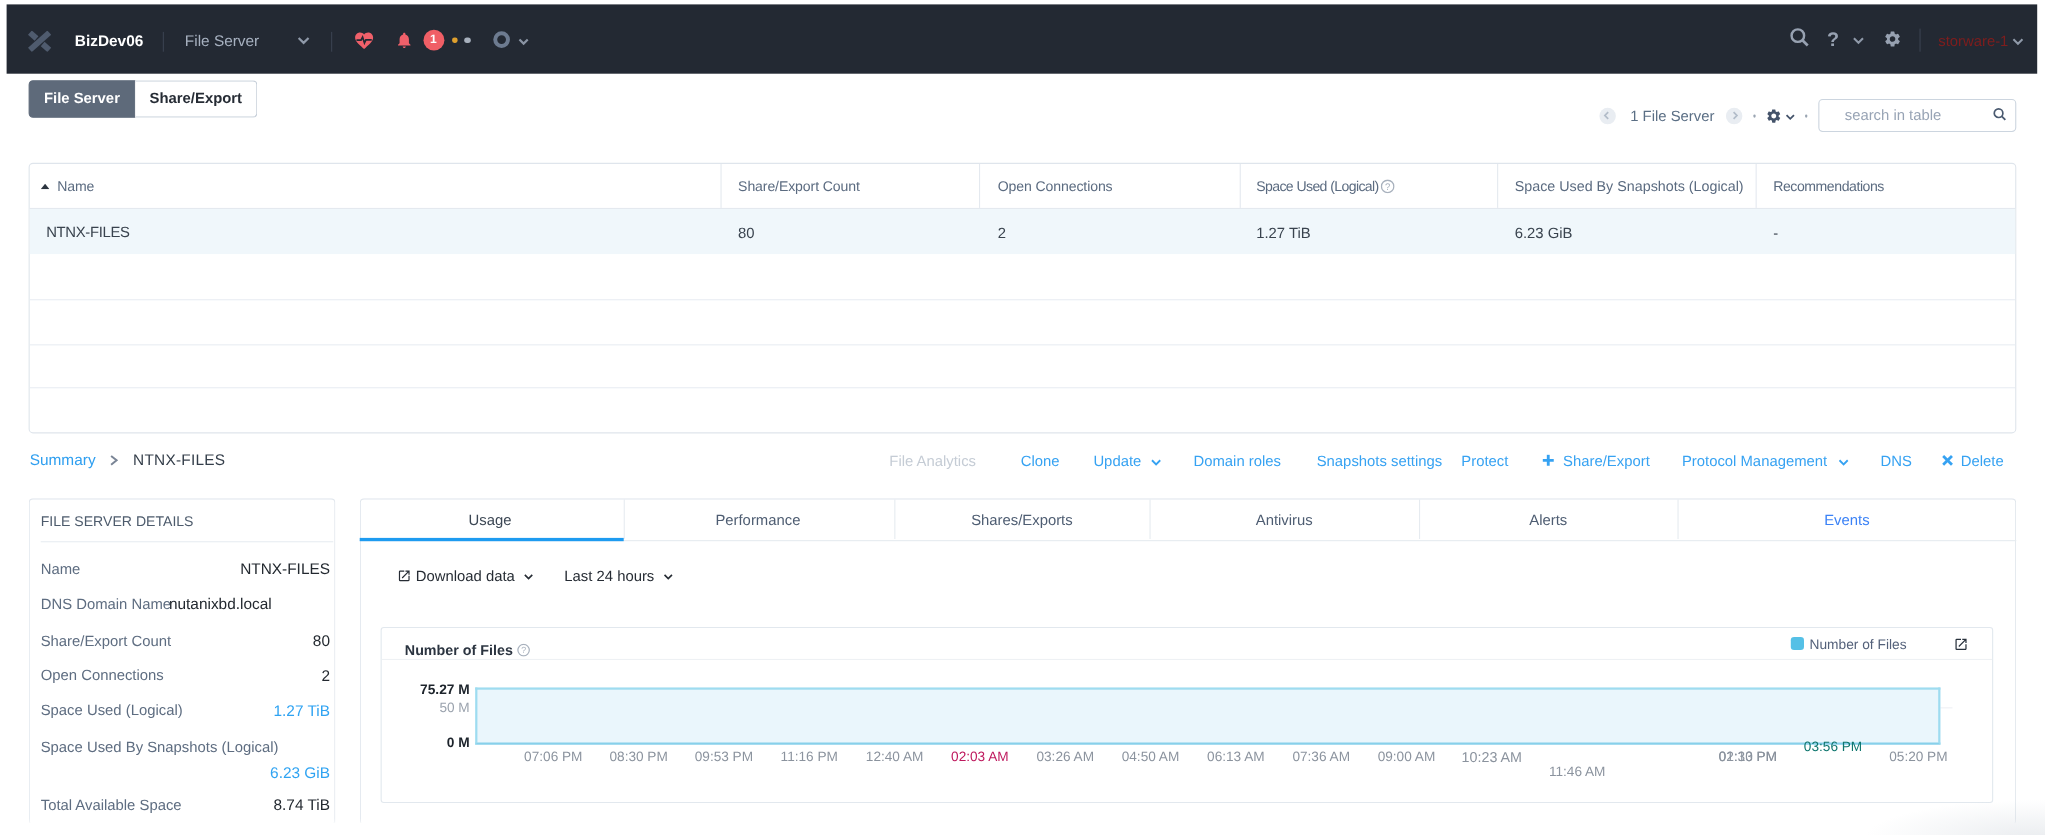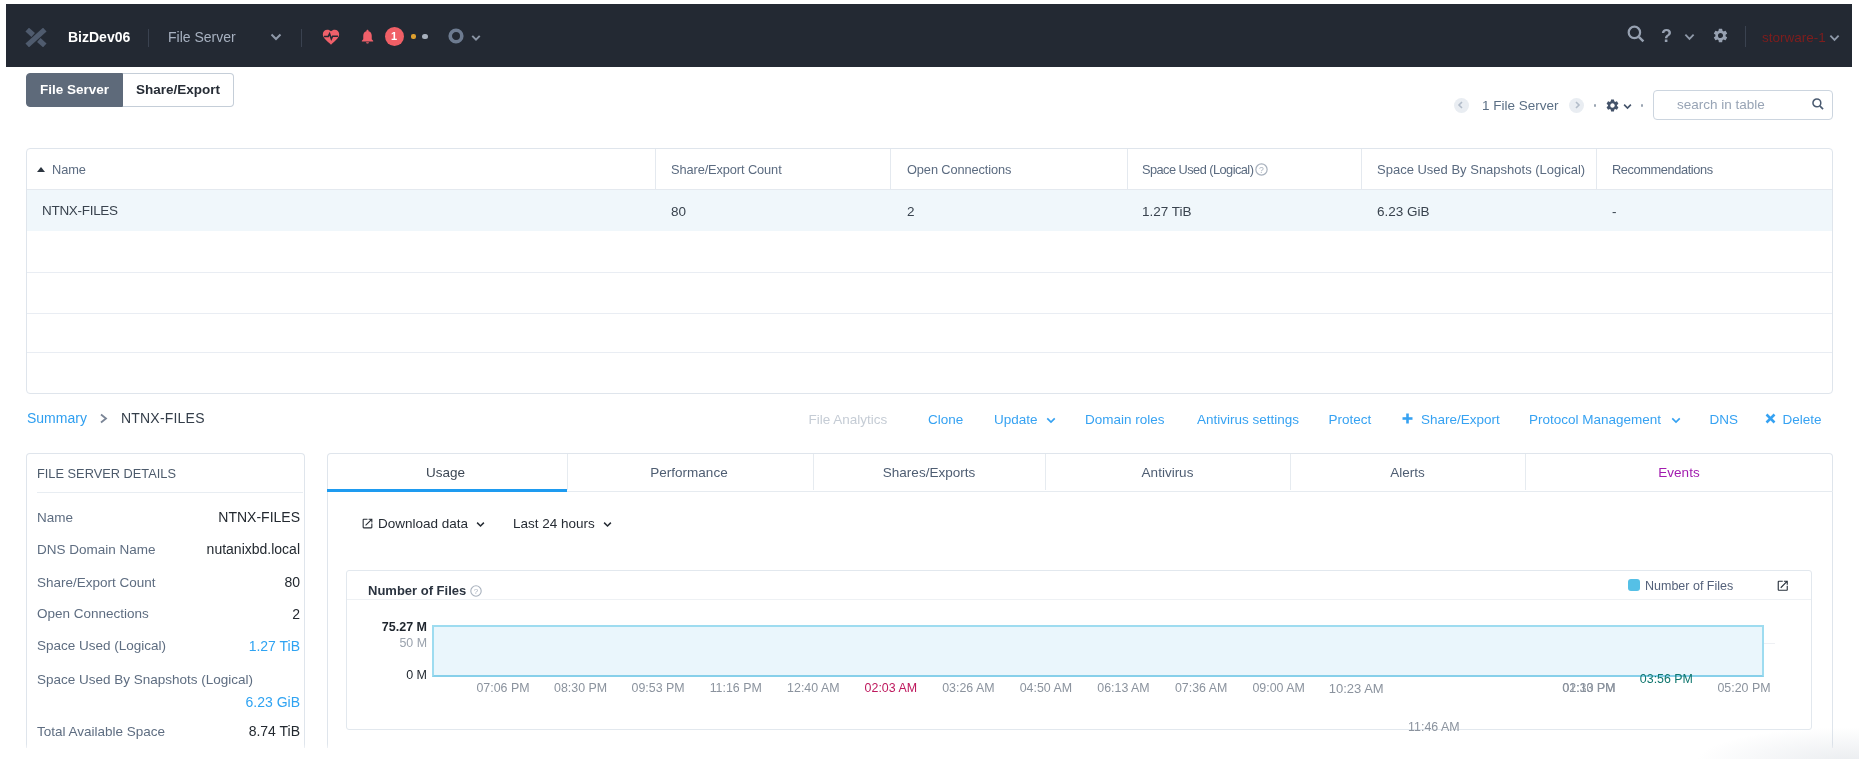--- a/index.html
+++ b/index.html
@@ -121,21 +121,21 @@
   </svg>
 <span class="t" style="left:121px;top:411px;font-size:14px;line-height:15px;color:#343e4a;letter-spacing:.2px">NTNX-FILES</span>
 
 <span class="t" style="left:808.5px;top:411.5px;font-size:13.5px;line-height:15px;color:#c5ccd5">File Analytics</span>
 <span class="t" style="left:928px;top:411.5px;font-size:13.5px;line-height:15px;color:#36a2f2">Clone</span>
 <span class="t" style="left:994px;top:411.5px;font-size:13.5px;line-height:15px;color:#36a2f2">Update</span>
 <svg class="a" style="left:1046px;top:416.5px" width="10" height="7" viewBox="0 0 12 8">
     <polyline points="1.5,1.5 6,6 10.5,1.5" fill="none" stroke="#36a2f2" stroke-width="2"></polyline>
   </svg>
 <span class="t" style="left:1085px;top:411.5px;font-size:13.5px;line-height:15px;color:#36a2f2">Domain roles</span>
-<span class="t" style="left:1197px;top:411.5px;font-size:13.5px;line-height:15px;color:#36a2f2">Antivirus settings</span>
+<span class="t" style="left:1197px;top:411.5px;font-size:13.5px;line-height:15px;color:#36a2f2">Snapshots settings</span>
 <span class="t" style="left:1328.5px;top:411.5px;font-size:13.5px;line-height:15px;color:#36a2f2">Protect</span>
 <svg class="a" style="left:1402px;top:413px" width="11" height="11" viewBox="0 0 11 11">
     <line x1="5.5" y1="0.5" x2="5.5" y2="10.5" stroke="#36a2f2" stroke-width="2.6"></line>
     <line x1="0.5" y1="5.5" x2="10.5" y2="5.5" stroke="#36a2f2" stroke-width="2.6"></line>
   </svg>
 <span class="t" style="left:1421px;top:411.5px;font-size:13.5px;line-height:15px;color:#36a2f2">Share/Export</span>
 <span class="t" style="left:1529px;top:411.5px;font-size:13.5px;line-height:15px;color:#36a2f2">Protocol Management</span>
 <svg class="a" style="left:1671px;top:416.5px" width="10" height="7" viewBox="0 0 12 8">
     <polyline points="1.5,1.5 6,6 10.5,1.5" fill="none" stroke="#36a2f2" stroke-width="2"></polyline>
   </svg>
@@ -145,21 +145,21 @@
     <line x1="9.5" y1="1.5" x2="1.5" y2="9.5" stroke="#36a2f2" stroke-width="2.5"></line>
   </svg>
 <span class="t" style="left:1782.5px;top:411.5px;font-size:13.5px;line-height:15px;color:#36a2f2">Delete</span>
 
 <div class="a" style="left:26px;top:453px;width:278.5px;height:295px;border:1px solid #dfe5ec;border-bottom:none;border-radius:4px 4px 0 0;background:#fff"></div>
 <span class="t" style="left:37px;top:466.5px;font-size:12.8px;line-height:14px;color:#4d5b6c">FILE SERVER DETAILS</span>
 <div class="a" style="left:37px;top:492px;width:266px;height:1px;background:#e8edf2"></div>
 <span class="t" style="left:37px;top:509.5px;font-size:13.5px;line-height:15px;color:#5e6d81">Name</span>
 <span class="t" style="right:1559px;top:509px;font-size:14px;line-height:16px;color:#232930">NTNX-FILES</span>
 <span class="t" style="left:37px;top:541.5px;font-size:13.5px;line-height:15px;color:#5e6d81">DNS Domain Name</span>
-<span class="t" style="right:1559px;top:541px;font-size:14px;line-height:16px;color:#232930">nutanixbd.local</span>
+<span class="t" style="right:1612px;top:541px;font-size:14px;line-height:16px;color:#232930">nutanixbd.local</span>
 <span class="t" style="left:37px;top:574.5px;font-size:13.5px;line-height:15px;color:#5e6d81">Share/Export Count</span>
 <span class="t" style="right:1559px;top:574px;font-size:14px;line-height:16px;color:#232930">80</span>
 <span class="t" style="left:37px;top:606px;font-size:13.5px;line-height:15px;color:#5e6d81">Open Connections</span>
 <span class="t" style="right:1559px;top:605.5px;font-size:14px;line-height:16px;color:#232930">2</span>
 <span class="t" style="left:37px;top:638px;font-size:13.5px;line-height:15px;color:#5e6d81">Space Used (Logical)</span>
 <span class="t" style="right:1559px;top:637.5px;font-size:14px;line-height:16px;color:#2fa3f2">1.27 TiB</span>
 <span class="t" style="left:37px;top:671.5px;font-size:13.5px;line-height:15px;color:#5e6d81">Space Used By Snapshots (Logical)</span>
 <span class="t" style="right:1559px;top:694px;font-size:14px;line-height:16px;color:#2fa3f2">6.23 GiB</span>
 <span class="t" style="left:37px;top:723.5px;font-size:13.5px;line-height:15px;color:#5e6d81">Total Available Space</span>
 <span class="t" style="right:1559px;top:723px;font-size:14px;line-height:16px;color:#232930">8.74 TiB</span>
@@ -170,21 +170,21 @@
 <div class="a" style="left:1045px;top:454px;width:1px;height:36px;background:#e6ebf0"></div>
 <div class="a" style="left:1290px;top:454px;width:1px;height:36px;background:#e6ebf0"></div>
 <div class="a" style="left:1525px;top:454px;width:1px;height:36px;background:#e6ebf0"></div>
 <div class="a" style="left:327px;top:490.5px;width:1505.5px;height:1px;background:#e6ebf0"></div>
 <div class="a" style="left:327px;top:488.5px;width:240px;height:3px;background:#1e9bf0"></div>
 <span class="t" style="left:445.5px;top:464.5px;font-size:13.5px;line-height:15px;color:#3c4754;transform:translateX(-50%)">Usage</span>
 <span class="t" style="left:689px;top:464.5px;font-size:13.5px;line-height:15px;color:#4e5d72;transform:translateX(-50%)">Performance</span>
 <span class="t" style="left:929px;top:464.5px;font-size:13.5px;line-height:15px;color:#4e5d72;transform:translateX(-50%)">Shares/Exports</span>
 <span class="t" style="left:1167.5px;top:464.5px;font-size:13.5px;line-height:15px;color:#4e5d72;transform:translateX(-50%)">Antivirus</span>
 <span class="t" style="left:1407.5px;top:464.5px;font-size:13.5px;line-height:15px;color:#4e5d72;transform:translateX(-50%)">Alerts</span>
-<span class="t" style="left:1679px;top:464.5px;font-size:13.5px;line-height:15px;color:#a21caf;transform:translateX(-50%)">Events</span>
+<span class="t" style="left:1679px;top:464.5px;font-size:13.5px;line-height:15px;color:#3b82f6;transform:translateX(-50%)">Events</span>
 
 <svg class="a" style="left:361px;top:517px" width="13" height="13" viewBox="0 0 24 24">
     <path d="M19 19H5V5h7V3H5a2 2 0 0 0-2 2v14a2 2 0 0 0 2 2h14c1.1 0 2-.9 2-2v-7h-2v7zM14 3v2h3.59l-9.83 9.83 1.41 1.41L19 6.41V10h2V3h-7z" fill="#262c34"></path>
   </svg>
 <span class="t" style="left:378px;top:516px;font-size:13.5px;line-height:15px;color:#262c34">Download data</span>
 <svg class="a" style="left:476px;top:520.5px" width="9" height="7" viewBox="0 0 12 8">
     <polyline points="1.5,1.5 6,6 10.5,1.5" fill="none" stroke="#262c34" stroke-width="2"></polyline>
   </svg>
 <span class="t" style="left:513px;top:516px;font-size:13.5px;line-height:15px;color:#262c34">Last 24 hours</span>
 <svg class="a" style="left:603px;top:520.5px" width="9" height="7" viewBox="0 0 12 8">
@@ -201,34 +201,34 @@
 <div class="a" style="left:1628px;top:578.5px;width:12px;height:12px;border-radius:3px;background:#55c0e6"></div>
 <span class="t" style="left:1645px;top:579.5px;font-size:12.5px;line-height:13px;color:#54617a">Number of Files</span>
 <svg class="a" style="left:1776px;top:579px" width="13.5" height="13.5" viewBox="0 0 24 24">
     <path d="M19 19H5V5h7V3H5a2 2 0 0 0-2 2v14a2 2 0 0 0 2 2h14c1.1 0 2-.9 2-2v-7h-2v7zM14 3v2h3.59l-9.83 9.83 1.41 1.41L19 6.41V10h2V3h-7z" fill="#29323d"></path>
   </svg>
 
 <div class="a" style="left:432px;top:643px;width:1343px;height:1px;background:#eef0f4"></div>
 <div class="a" style="left:432px;top:624.5px;width:1332px;height:52px;background:#eaf6fc;border:2px solid #9edcf0;border-bottom-color:#87d0ea"></div>
 <span class="t" style="right:1432px;top:621px;font-size:12.5px;line-height:13px;font-weight:bold;color:#1d242c">75.27 M</span>
 <span class="t" style="right:1432px;top:637px;font-size:12.4px;line-height:13px;color:#9aa2ad">50 M</span>
-<span class="t" style="right:1432px;top:669px;font-size:12.5px;line-height:13px;font-weight:normal;color:#1d242c">0 M</span>
+<span class="t" style="right:1432px;top:669px;font-size:12.5px;line-height:13px;font-weight:bold;color:#1d242c">0 M</span>
 
 <span class="t" style="left:503px;top:681.5px;font-size:12.4px;line-height:13px;color:#8b939e;transform:translateX(-50%)">07:06 PM</span>
 <span class="t" style="left:580.6px;top:681.5px;font-size:12.4px;line-height:13px;color:#8b939e;transform:translateX(-50%)">08:30 PM</span>
 <span class="t" style="left:658.1px;top:681.5px;font-size:12.4px;line-height:13px;color:#8b939e;transform:translateX(-50%)">09:53 PM</span>
 <span class="t" style="left:735.7px;top:681.5px;font-size:12.4px;line-height:13px;color:#8b939e;transform:translateX(-50%)">11:16 PM</span>
 <span class="t" style="left:813.3px;top:681.5px;font-size:12.4px;line-height:13px;color:#8b939e;transform:translateX(-50%)">12:40 AM</span>
 <span class="t" style="left:890.8px;top:681.5px;font-size:12.4px;line-height:13px;color:#be185d;transform:translateX(-50%)">02:03 AM</span>
 <span class="t" style="left:968.4px;top:681.5px;font-size:12.4px;line-height:13px;color:#8b939e;transform:translateX(-50%)">03:26 AM</span>
 <span class="t" style="left:1045.9px;top:681.5px;font-size:12.4px;line-height:13px;color:#8b939e;transform:translateX(-50%)">04:50 AM</span>
 <span class="t" style="left:1123.5px;top:681.5px;font-size:12.4px;line-height:13px;color:#8b939e;transform:translateX(-50%)">06:13 AM</span>
 <span class="t" style="left:1201.1px;top:681.5px;font-size:12.4px;line-height:13px;color:#8b939e;transform:translateX(-50%)">07:36 AM</span>
 <span class="t" style="left:1278.6px;top:681.5px;font-size:12.4px;line-height:13px;color:#8b939e;transform:translateX(-50%)">09:00 AM</span>
 <span class="t" style="left:1356.2px;top:681.5px;font-size:13px;line-height:13px;color:#8b939e;transform:translateX(-50%)">10:23 AM</span>
-<span class="t" style="left:1433.8px;top:721px;font-size:12.4px;line-height:13px;color:#8b939e;transform:translateX(-50%)">11:46 AM</span>
+<span class="t" style="left:1433.8px;top:695px;font-size:12.4px;line-height:13px;color:#8b939e;transform:translateX(-50%)">11:46 AM</span>
 <span class="t" style="left:1589px;top:681.5px;font-size:12.4px;line-height:13px;color:#8b939e;transform:translateX(-50%)">01:10 PM</span>
 <span class="t" style="left:1588.9px;top:681.5px;font-size:12.4px;line-height:13px;color:#8b939e;transform:translateX(-50%)">02:33 PM</span>
 <span class="t" style="left:1666.4px;top:673px;font-size:12.4px;line-height:13px;color:#0f766e;transform:translateX(-50%)">03:56 PM</span>
 <span class="t" style="left:1744px;top:681.5px;font-size:12.4px;line-height:13px;color:#8b939e;transform:translateX(-50%)">05:20 PM</span>
 
 <div class="a" style="left:0px;top:744px;width:1859px;height:15px;background:linear-gradient(to bottom, rgba(255,255,255,0) 0%, #ffffff 55%)"></div>
 <div class="a" style="left:1690px;top:726px;width:320px;height:70px;border-radius:50%;background:radial-gradient(ellipse at center, rgba(206,212,219,.42) 0%, rgba(206,212,219,0) 68%)"></div>
 
 </body></html>

